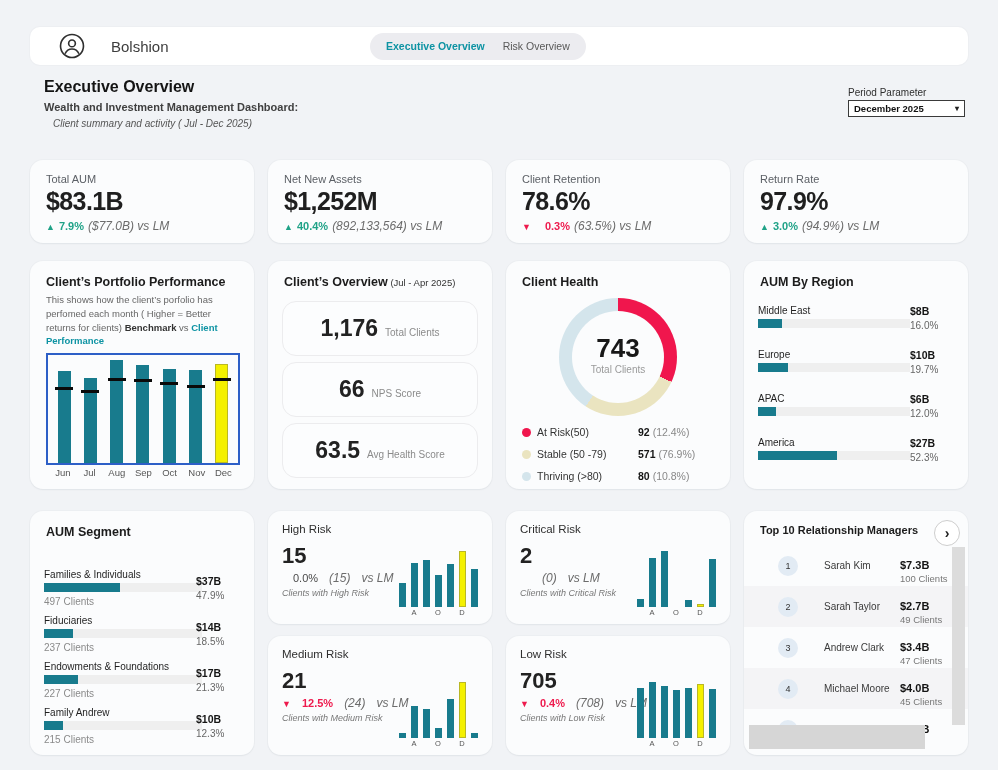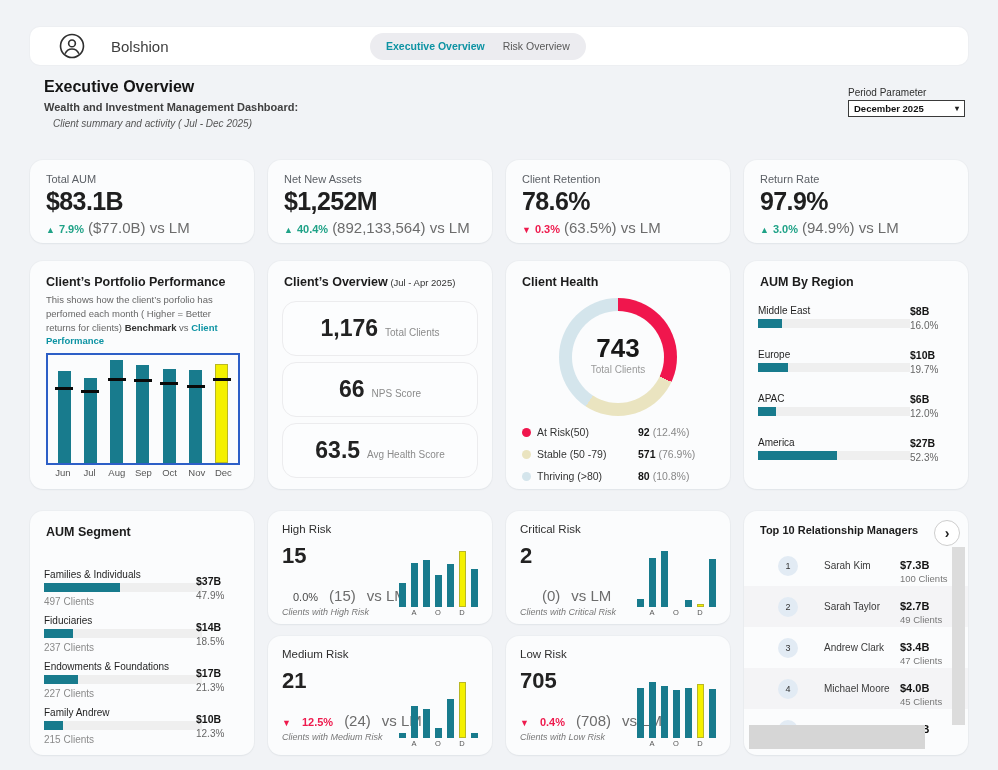--- a/index.html
+++ b/index.html
@@ -37,21 +37,21 @@
   .mr{left:268px;top:636px;width:224px;height:119px;}
   .cr{left:506px;top:511px;width:224px;height:113px;}
   .lr{left:506px;top:636px;width:224px;height:119px;}
   .tm{left:744px;top:511px;width:224px;height:244px;overflow:hidden;}
 
   .kpi-t{font-size:11px;color:#5c6066;}
   .kpi-v{margin-top:2px;font-size:25px;font-weight:800;color:#1f1f1f;letter-spacing:-.6px;}
   .chg{margin-top:3px;display:flex;align-items:baseline;gap:4px;}
   .tri{font-size:9px;}
   .pct{font-size:11px;font-weight:700;}
-  .fine{font-size:15px;color:#6c6c6c;}
+  .fine{font-size:12px;font-style:italic;color:#6c6c6c;}
 
   .card-title{padding:14px 16px 0;font-size:12.5px;font-weight:600;color:#1c1c1c;}
   .sm{font-size:9.5px;font-weight:400;color:#333;}
 
   
   .pp-d{padding:4px 16px 0;font-size:9.5px;color:#666;line-height:1.45;}
   .pp-d b{color:#333;}
   .pp-d .teal{color:#0d93a3;font-weight:700;}
   .pchart{position:absolute;left:16px;top:92px;width:194px;height:112px;border:2px solid #2d5fc7;
           box-sizing:border-box;display:flex;justify-content:space-between;align-items:flex-end;padding:0 9px;}
@@ -88,21 +88,21 @@
   .track{margin-top:3px;height:9px;background:#efefef;}
   .track .fillbar{height:100%;background:#187b8d;}
   .bar-right{position:absolute;right:0;top:0;width:44px;}
   .bar-val{font-size:10.5px;font-weight:700;color:#151515;}
   .bar-pct{font-size:10px;color:#666;margin-top:3px;}
   .bar-cli{font-size:10px;color:#8a8a8a;margin-top:4px;}
 
   
   .risk-t{padding:12px 14px 0;font-size:11.5px;color:#2f2f2f;}
   .risk-v{padding:0 14px;margin-top:8px;font-size:22px;font-weight:800;color:#222;}
-  .risk .chg{padding:0 14px;margin-top:18px;gap:11px;}
+  .risk .chg{padding:0 14px;margin-top:2px;gap:11px;}
   .risk-sub{padding:0 14px;font-size:9px;font-style:italic;color:#787878;margin-top:3px;}
   .mini{position:absolute;right:14px;bottom:7px;width:80px;}
   .mini-bars{display:flex;align-items:flex-end;justify-content:space-between;height:56px;}
   .slot{width:8px;height:100%;display:flex;align-items:flex-end;justify-content:center;}
   .mbar{width:7px;background:#187b8d;}
   .mbar.hl{background:#f4f000;border:1px solid #b9b725;box-sizing:border-box;}
   .mini-labels{display:flex;justify-content:space-between;margin-top:1px;}
   .mini-labels div{width:8px;text-align:center;font-size:7.5px;color:#555;}
 
   
@@ -163,21 +163,21 @@
     <span class="tri" style="color: rgb(31, 162, 135);">▲</span>
     <span class="pct" style="color: rgb(31, 162, 135);">40.4%</span>
     <span class="fine">(892,133,564) vs LM</span>
   </div>
 </div>
 <div class="card kpi k3">
   <div class="kpi-t">Client Retention</div>
   <div class="kpi-v">78.6%</div>
   <div class="chg">
     <span class="tri" style="color: rgb(238, 26, 77);">▼</span>
-    <span class="pct" style="color: rgb(238, 26, 77);">0.3%</span>
+    <span class="pct" style="color: rgb(238, 26, 77); margin-left: 10px;">0.3%</span>
     <span class="fine">(63.5%) vs LM</span>
   </div>
 </div>
 <div class="card kpi k4">
   <div class="kpi-t">Return Rate</div>
   <div class="kpi-v">97.9%</div>
   <div class="chg">
     <span class="tri" style="color: rgb(31, 162, 135);">▲</span>
     <span class="pct" style="color: rgb(31, 162, 135);">3.0%</span>
     <span class="fine">(94.9%) vs LM</span>

